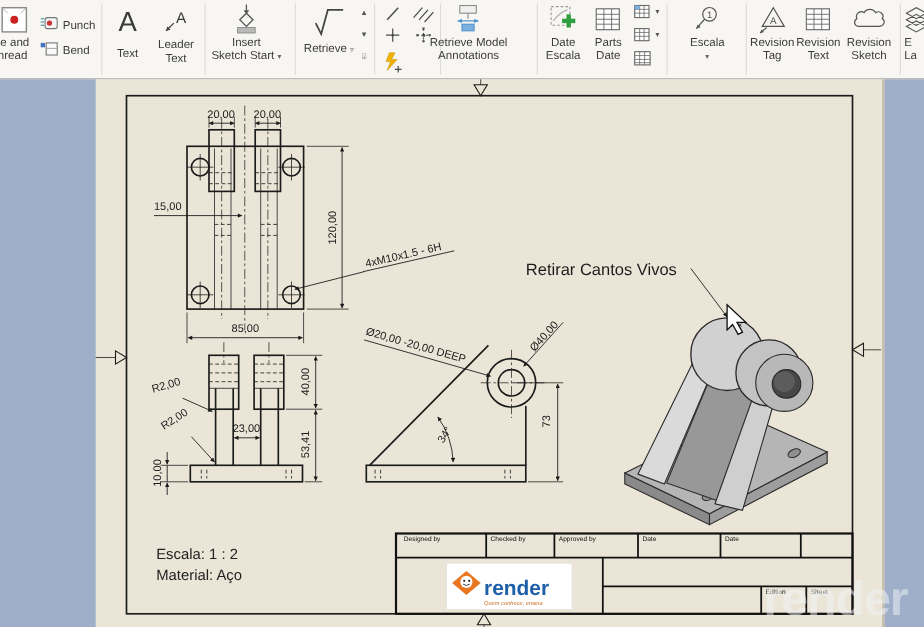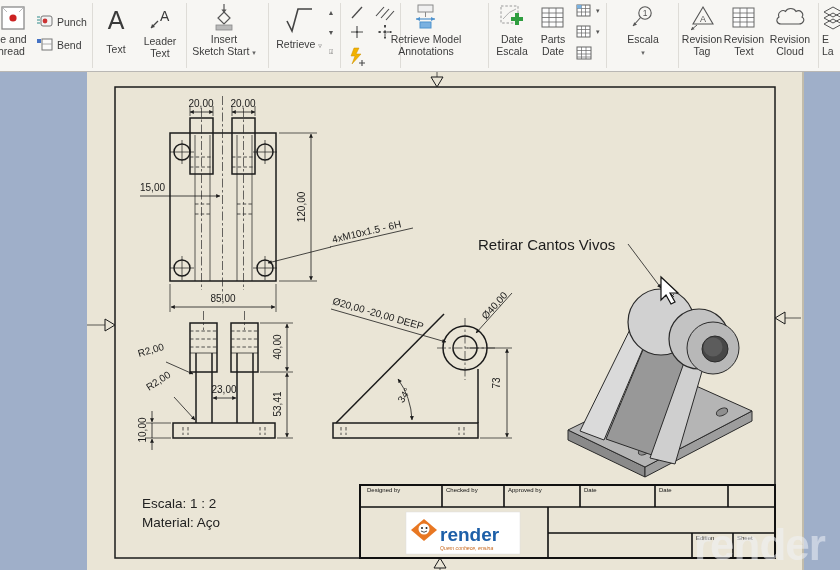--- a/index.html
+++ b/index.html
@@ -259,21 +259,21 @@
            <span>Text</span></div>
     </div>
 
     <div class="rbtn" style="left:766px;top:2px;width:48px;">
       <div class="ricon">
         <svg width="30" height="22">
             <path d="M6,17 C1.5,17 0.5,12 4,10 C2,5.5 7.5,2 10.5,4.5 C12.5,0.5 19,0.5 21,4.5 C25,2 29.5,6.5 27,10 C30.5,12 28.5,17 24,17 Z" fill="none" stroke="#555" stroke-width="1.1"></path>
           </svg>
       </div>
       <div><span>Revision</span><br>
-           <span>Cloud</span></div>
+           <span>Sketch</span></div>
     </div>
 
     <div class="rdiv" style="left:818px;"></div>
 
     <div class="rbtn" style="left:822px;top:2px;width:30px;align-items:flex-start;text-align:left;">
       <div class="ricon">
         <svg width="22" height="26">
             <path d="M2,7 L11,2 L20,7 L11,12 Z M2,13 L11,8 L20,13 L11,18 Z M2,19 L11,14 L20,19 L11,24 Z" fill="none" stroke="#555" stroke-width="1"></path>
           </svg>
       </div>

